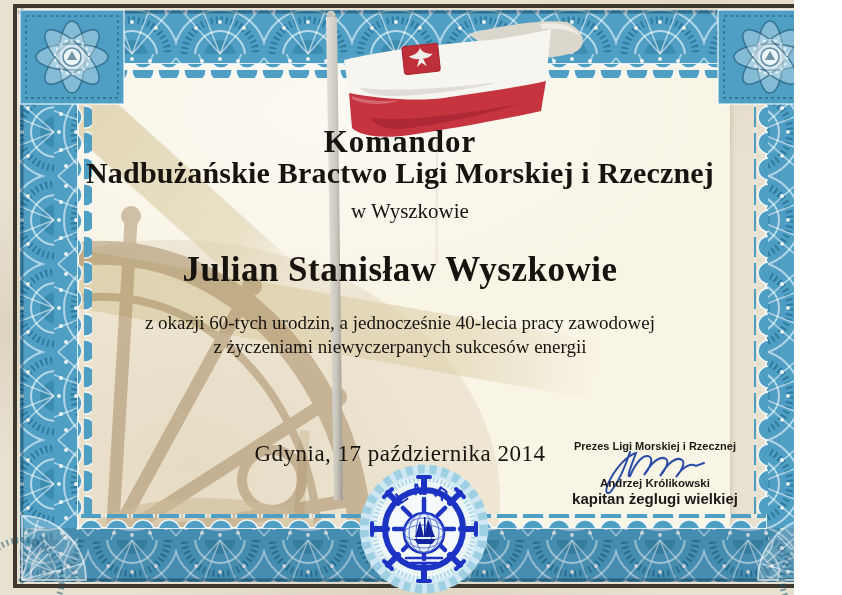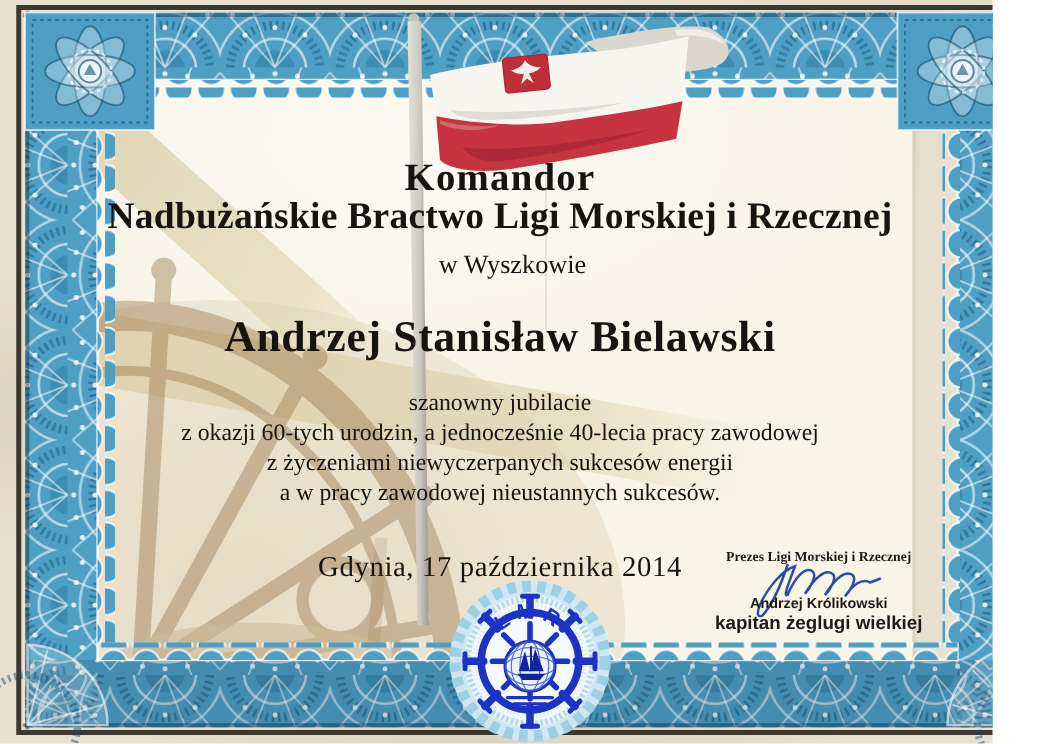--- a/index.html
+++ b/index.html
@@ -31,21 +31,21 @@
   .t-title{top:124px;font-size:31px;font-weight:600;letter-spacing:1px;}
   .t-org{top:156px;font-size:30px;font-weight:600;letter-spacing:0.2px;text-align:center;}
   .t-loc{top:199px;font-size:21px;font-weight:500;margin-left:20px;}
   .t-pan{top:227px;font-size:19px;font-style:italic;}
   .t-name{top:250px;font-size:35px;font-weight:700;letter-spacing:0.5px;}
   .t-body{top:311px;font-size:19px;line-height:24px;}
   .t-date{top:441px;font-size:23px;font-weight:400;letter-spacing:0.5px;}
   
   .sig-block{position:absolute;left:572px;top:440px;width:166px;text-align:center;
     font-family:"Liberation Sans", sans-serif;font-weight:700;color:#1d1a16;}
-  .sig-title{position:absolute;left:0;right:0;top:0;font-size:11px;font-family:Liberation Serif, serif;}
+  .sig-title{position:absolute;left:0;right:0;top:0;font-size:11px;}
   .sig-name{position:absolute;left:0;right:0;top:37px;font-size:11.5px;}
   .sig-cred{position:absolute;left:0;right:0;top:50px;font-size:15px;}
   .sig-scribble{position:absolute;left:20px;top:8px;width:120px;height:46px;}
   
   .logo{position:absolute;left:358px;top:463px;width:132px;height:132px;}
 </style>
 </head>
 <body>
 
 <div class="page">
@@ -227,26 +227,24 @@
     <g transform="rotate(-6 420 58)">
       <rect x="403" y="45" width="36" height="28" rx="3" fill="#bf2f3a" stroke="#a8242e"></rect>
       <path d="M421,48 c-2,5 -8,7 -12,7 c3,3 7,4 10,4 l-3,8 5,-4 5,4 -3,-8 c3,0 7,-1 10,-4 c-4,0 -10,-2 -12,-7 z" fill="#f2efe8"></path>
     </g>
   </svg>
 
   <div class="text-stack">
     <div class="t-line t-title">Komandor</div>
     <div class="t-line t-org">Nadbużańskie Bractwo Ligi Morskiej i Rzecznej</div>
     <div class="t-line t-loc">w Wyszkowie</div>
-    <div class="t-line t-name">Andrzej Stanisław Bielawski</div>
+    <div class="t-line t-name">Julian Stanisław Wyszkowie</div>
     <div class="t-line t-body">
-      <div>szanowny jubilacie</div>
       <div>z okazji 60-tych urodzin, a jednocześnie 40-lecia pracy zawodowej</div>
       <div>z życzeniami niewyczerpanych sukcesów energii</div>
-      <div>a w pracy zawodowej nieustannych sukcesów.</div>
     </div>
     <div class="t-line t-date">Gdynia, 17 października 2014</div>
   </div>
 
   <div class="sig-block">
     <div class="sig-title">Prezes Ligi Morskiej i Rzecznej</div>
     <svg class="sig-scribble" viewBox="0 0 120 46">
       <path d="M38,4 C34,16 28,32 20,42 C16,48 12,45 16,36 C22,22 34,8 44,5 C40,16 34,30 38,28 C44,14 52,5 58,9 C62,12 56,23 52,27 C60,14 68,7 74,11 C78,14 72,24 68,28 C76,15 84,8 90,12 C94,15 88,25 84,29 C90,20 98,14 104,18 L112,15" fill="none" stroke="#2b4da6" stroke-width="2" stroke-linecap="round"></path>
     </svg>
     <div class="sig-name">Andrzej Królikowski</div>

